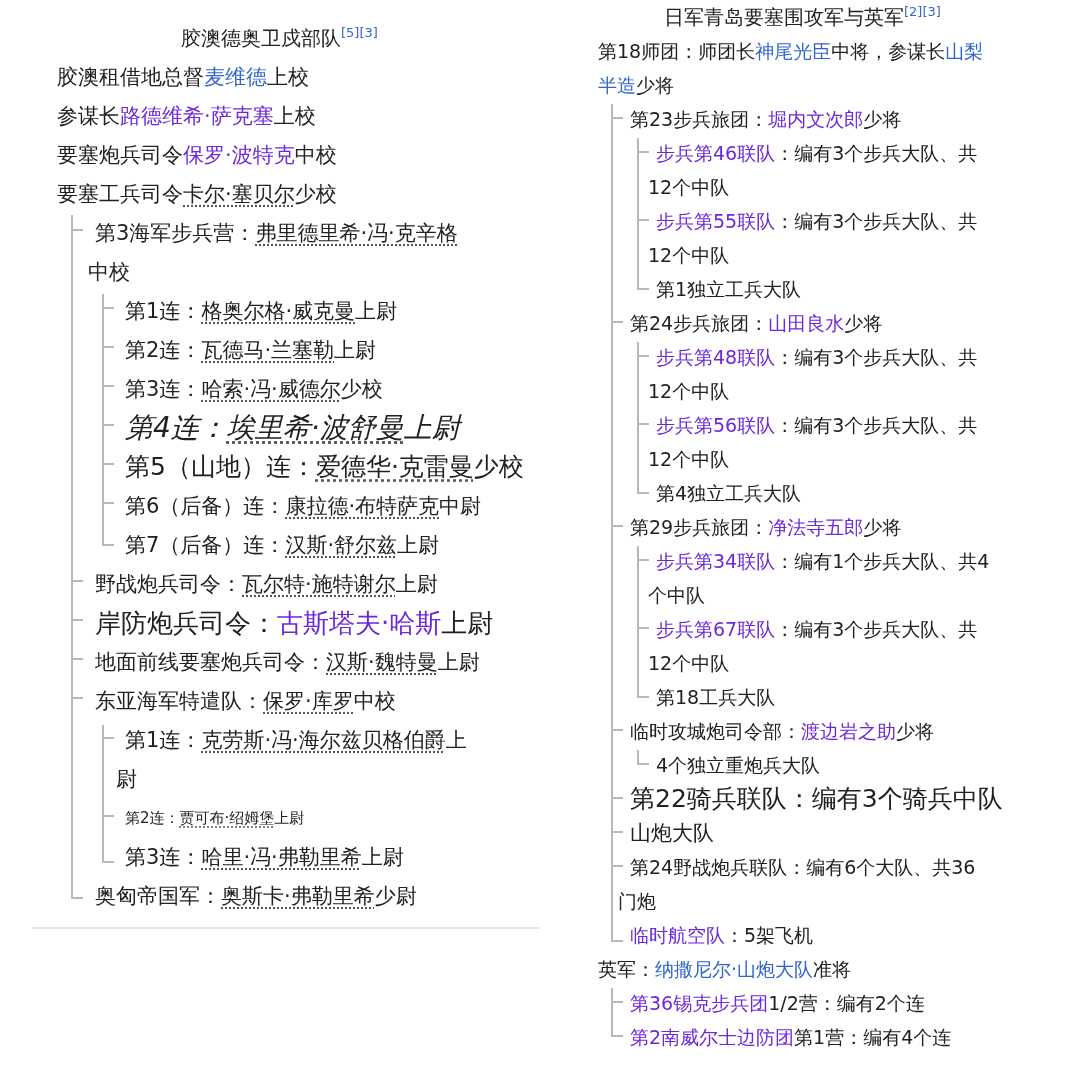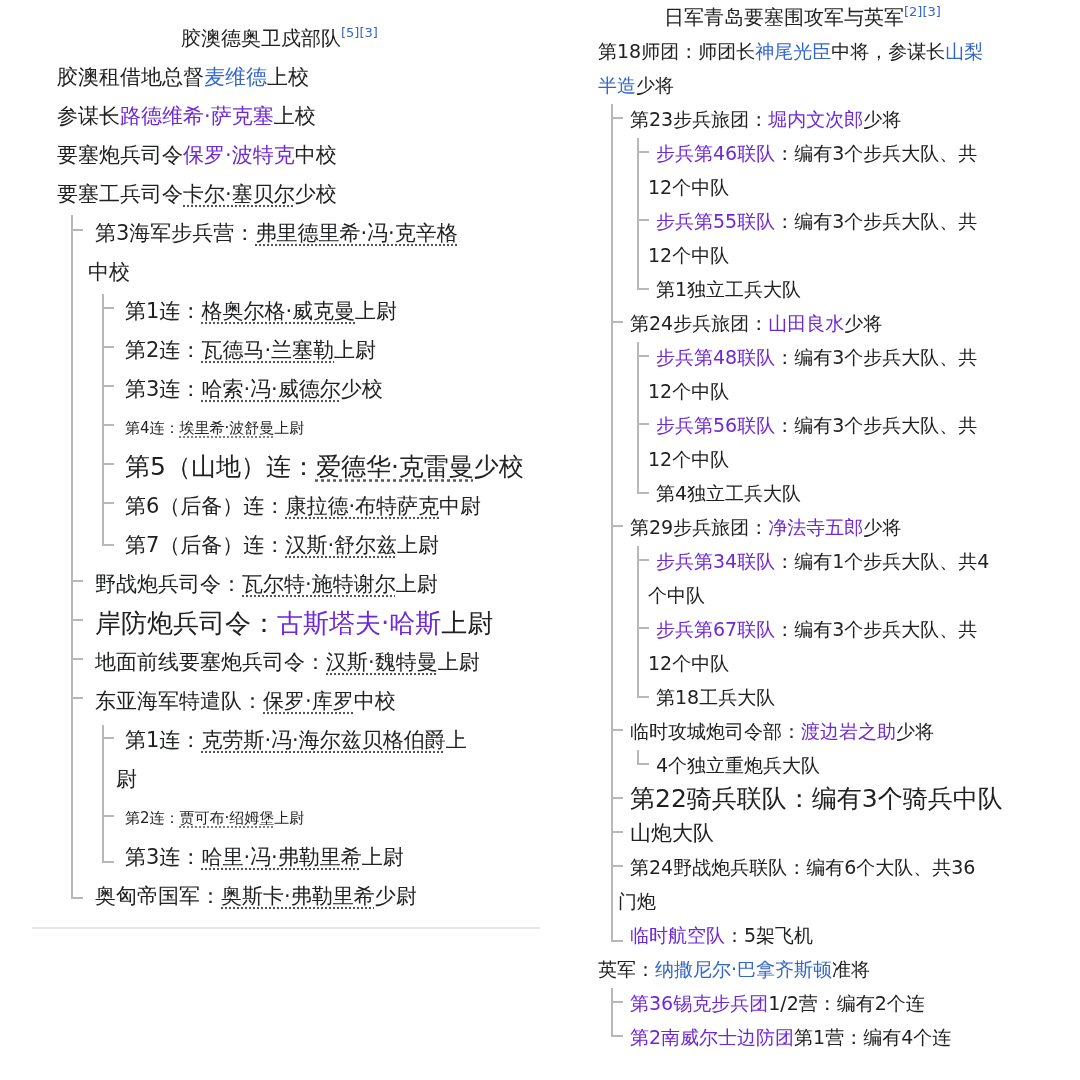--- a/index.html
+++ b/index.html
@@ -28,21 +28,21 @@
 <div id="left-col">
     <div class="line" style="left: 57px; top: 62px; font-size: 21px;"><span>胶澳租借地总督</span><span class="blue">麦维德</span><span>上校</span></div>
     <div class="line" style="left: 57px; top: 101px; font-size: 21px;"><span>参谋长</span><span class="green">路德维希·萨克塞</span><span>上校</span></div>
     <div class="line" style="left: 57px; top: 140px; font-size: 21px;"><span>要塞炮兵司令</span><span class="green">保罗·波特克</span><span>中校</span></div>
     <div class="line" style="left: 57px; top: 179px; font-size: 21px;"><span>要塞工兵司令</span><span class="dotted">卡尔·塞贝尔</span><span>少校</span></div>
     <div class="line" style="left: 95px; top: 218px; font-size: 21px;"><span>第3海军步兵营：</span><span class="dotted">弗里德里希·冯·克辛格</span></div>
     <div class="line" style="left: 88px; top: 257px; font-size: 21px;"><span>中校</span></div>
     <div class="line" style="left: 125px; top: 296px; font-size: 21px;"><span>第1连：</span><span class="dotted">格奥尔格·威克曼</span><span>上尉</span></div>
     <div class="line" style="left: 125px; top: 335px; font-size: 21px;"><span>第2连：</span><span class="dotted">瓦德马·兰塞勒</span><span>上尉</span></div>
     <div class="line" style="left: 125px; top: 374px; font-size: 21px;"><span>第3连：</span><span class="dotted">哈索·冯·威德尔</span><span>少校</span></div>
-    <div class="line" style="left: 125px; top: 413px; font-size: 15px;"><span>第4连：</span><span class="dotted">埃里希·波舒曼</span><span>上尉</span></div>
+    <div class="line" style="left: 125px; top: 413px; font-size: 28px; font-style: italic;"><span>第4连：</span><span class="dotted">埃里希·波舒曼</span><span>上尉</span></div>
     <div class="line" style="left: 125px; top: 452px; font-size: 25px;"><span>第5（山地）连：</span><span class="dotted">爱德华·克雷曼</span><span>少校</span></div>
     <div class="line" style="left: 125px; top: 491px; font-size: 21px;"><span>第6（后备）连：</span><span class="dotted">康拉德·布特萨克</span><span>中尉</span></div>
     <div class="line" style="left: 125px; top: 530px; font-size: 21px;"><span>第7（后备）连：</span><span class="dotted">汉斯·舒尔兹</span><span>上尉</span></div>
     <div class="line" style="left: 95px; top: 569px; font-size: 21px;"><span>野战炮兵司令：</span><span class="dotted">瓦尔特·施特谢尔</span><span>上尉</span></div>
     <div class="line" style="left: 95px; top: 608px; font-size: 26px;"><span>岸防炮兵司令：</span><span class="green">古斯塔夫·哈斯</span><span>上尉</span></div>
     <div class="line" style="left: 95px; top: 647px; font-size: 21px;"><span>地面前线要塞炮兵司令：</span><span class="dotted">汉斯·魏特曼</span><span>上尉</span></div>
     <div class="line" style="left: 95px; top: 686px; font-size: 21px;"><span>东亚海军特遣队：</span><span class="dotted">保罗·库罗</span><span>中校</span></div>
     <div class="line" style="left: 125px; top: 725px; font-size: 21px;"><span>第1连：</span><span class="dotted">克劳斯·冯·海尔兹贝格伯爵</span><span>上</span></div>
     <div class="line" style="left: 116px; top: 764px; font-size: 21px;"><span>尉</span></div>
     <div class="line" style="left: 125px; top: 803px; font-size: 15px;"><span>第2连：</span><span class="dotted">贾可布·绍姆堡</span><span>上尉</span></div>
@@ -71,21 +71,21 @@
     <div class="line" style="left: 656px; top: 614px; font-size: 19px;"><span class="green">步兵第67联队</span><span>：编有3个步兵大队、共</span></div>
     <div class="line" style="left: 648px; top: 648px; font-size: 19px;"><span>12个中队</span></div>
     <div class="line" style="left: 656px; top: 682px; font-size: 19px;"><span>第18工兵大队</span></div>
     <div class="line" style="left: 630px; top: 716px; font-size: 19px;"><span>临时攻城炮司令部：</span><span class="green">渡边岩之助</span><span>少将</span></div>
     <div class="line" style="left: 656px; top: 750px; font-size: 19px;"><span>4个独立重炮兵大队</span></div>
     <div class="line" style="left: 630px; top: 784px; font-size: 25px;"><span>第22骑兵联队：编有3个骑兵中队</span></div>
     <div class="line" style="left: 630px; top: 818px; font-size: 21px;"><span>山炮大队</span></div>
     <div class="line" style="left: 630px; top: 852px; font-size: 19px;"><span>第24野战炮兵联队：编有6个大队、共36</span></div>
     <div class="line" style="left: 618px; top: 886px; font-size: 19px;"><span>门炮</span></div>
     <div class="line" style="left: 630px; top: 920px; font-size: 19px;"><span class="green">临时航空队</span><span>：5架飞机</span></div>
-    <div class="line" style="left: 598px; top: 954px; font-size: 19px;"><span>英军：</span><span class="blue">纳撒尼尔·巴拿齐斯顿</span><span>准将</span></div>
+    <div class="line" style="left: 598px; top: 954px; font-size: 19px;"><span>英军：</span><span class="blue">纳撒尼尔·山炮大队</span><span>准将</span></div>
     <div class="line" style="left: 630px; top: 988px; font-size: 19px;"><span class="green">第36锡克步兵团</span><span>1/2营：编有2个连</span></div>
     <div class="line" style="left: 630px; top: 1022px; font-size: 19px;"><span class="green">第2南威尔士边防团</span><span>第1营：编有4个连</span></div>
   </div>
 
 <div>
   <div class="vline" style="left:71px; top:215px; height:684px;"></div>
   <div class="hline" style="left:71px; top:229px; width:12px;"></div>
   <div class="hline" style="left:71px; top:580px; width:12px;"></div>
   <div class="hline" style="left:71px; top:619px; width:12px;"></div>
   <div class="hline" style="left:71px; top:658px; width:12px;"></div>

